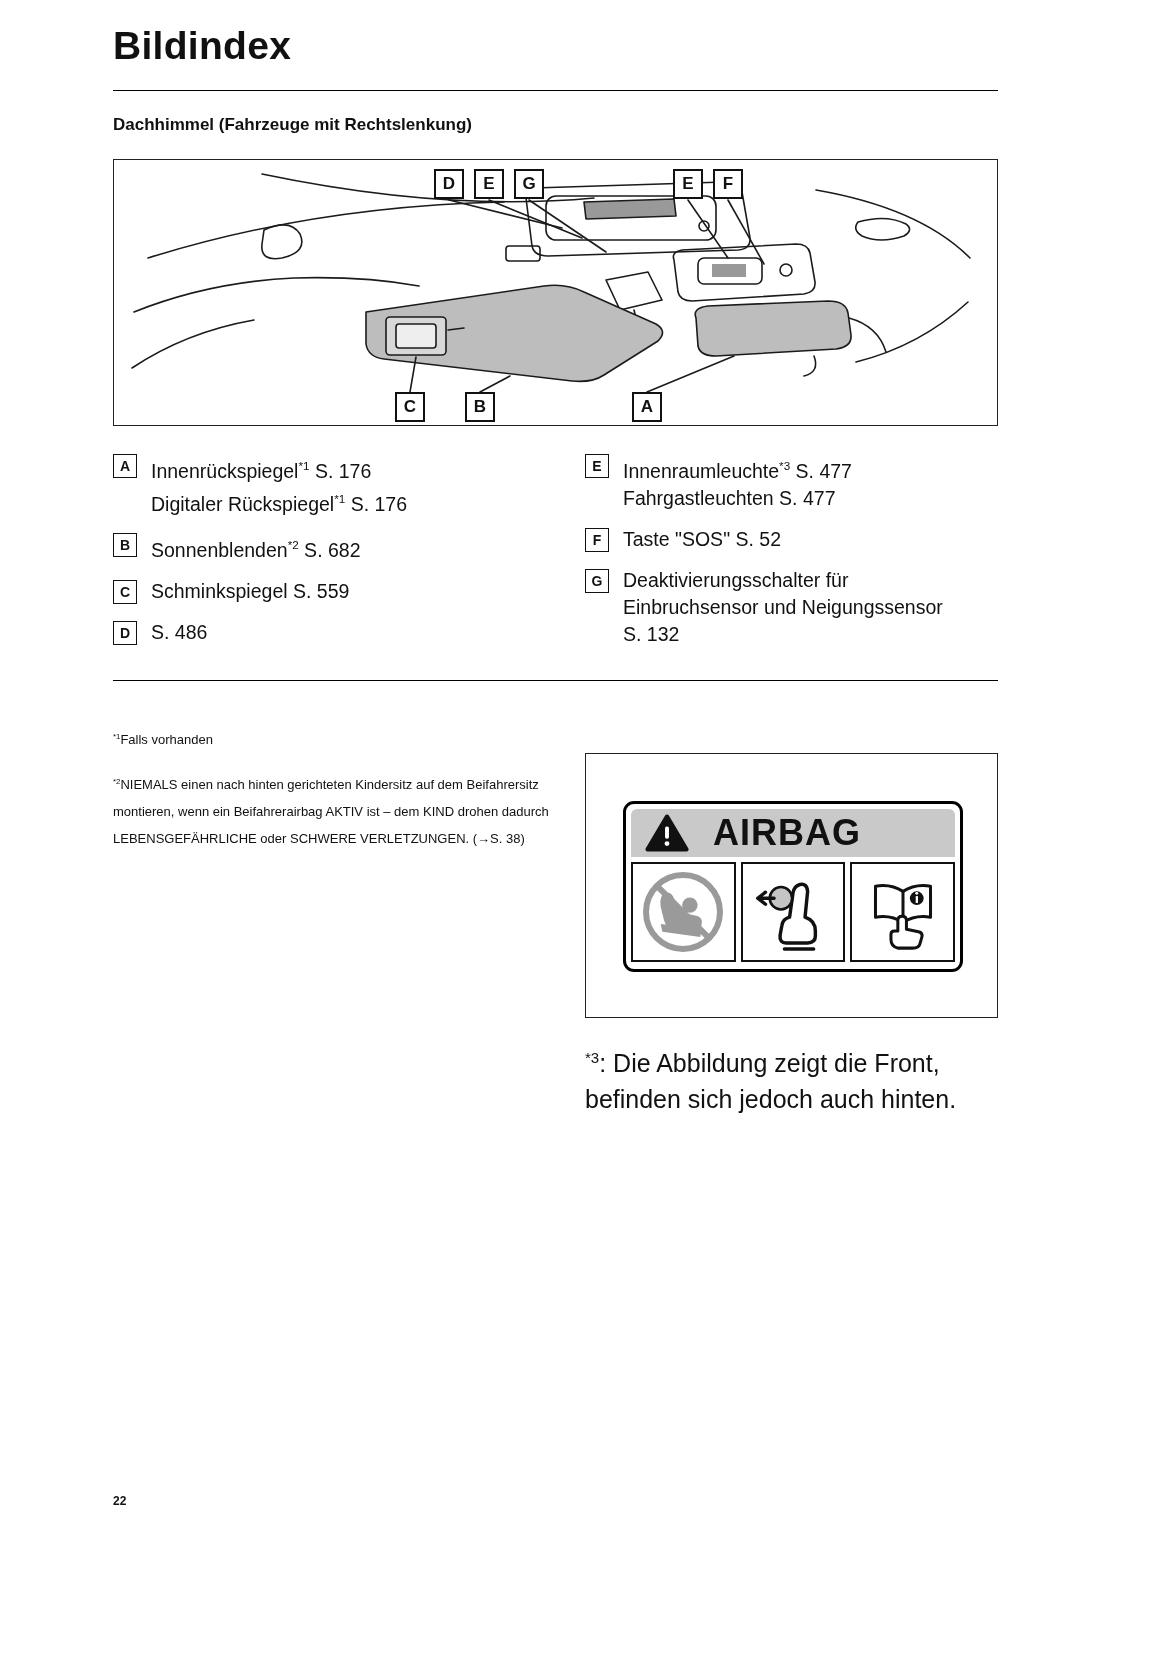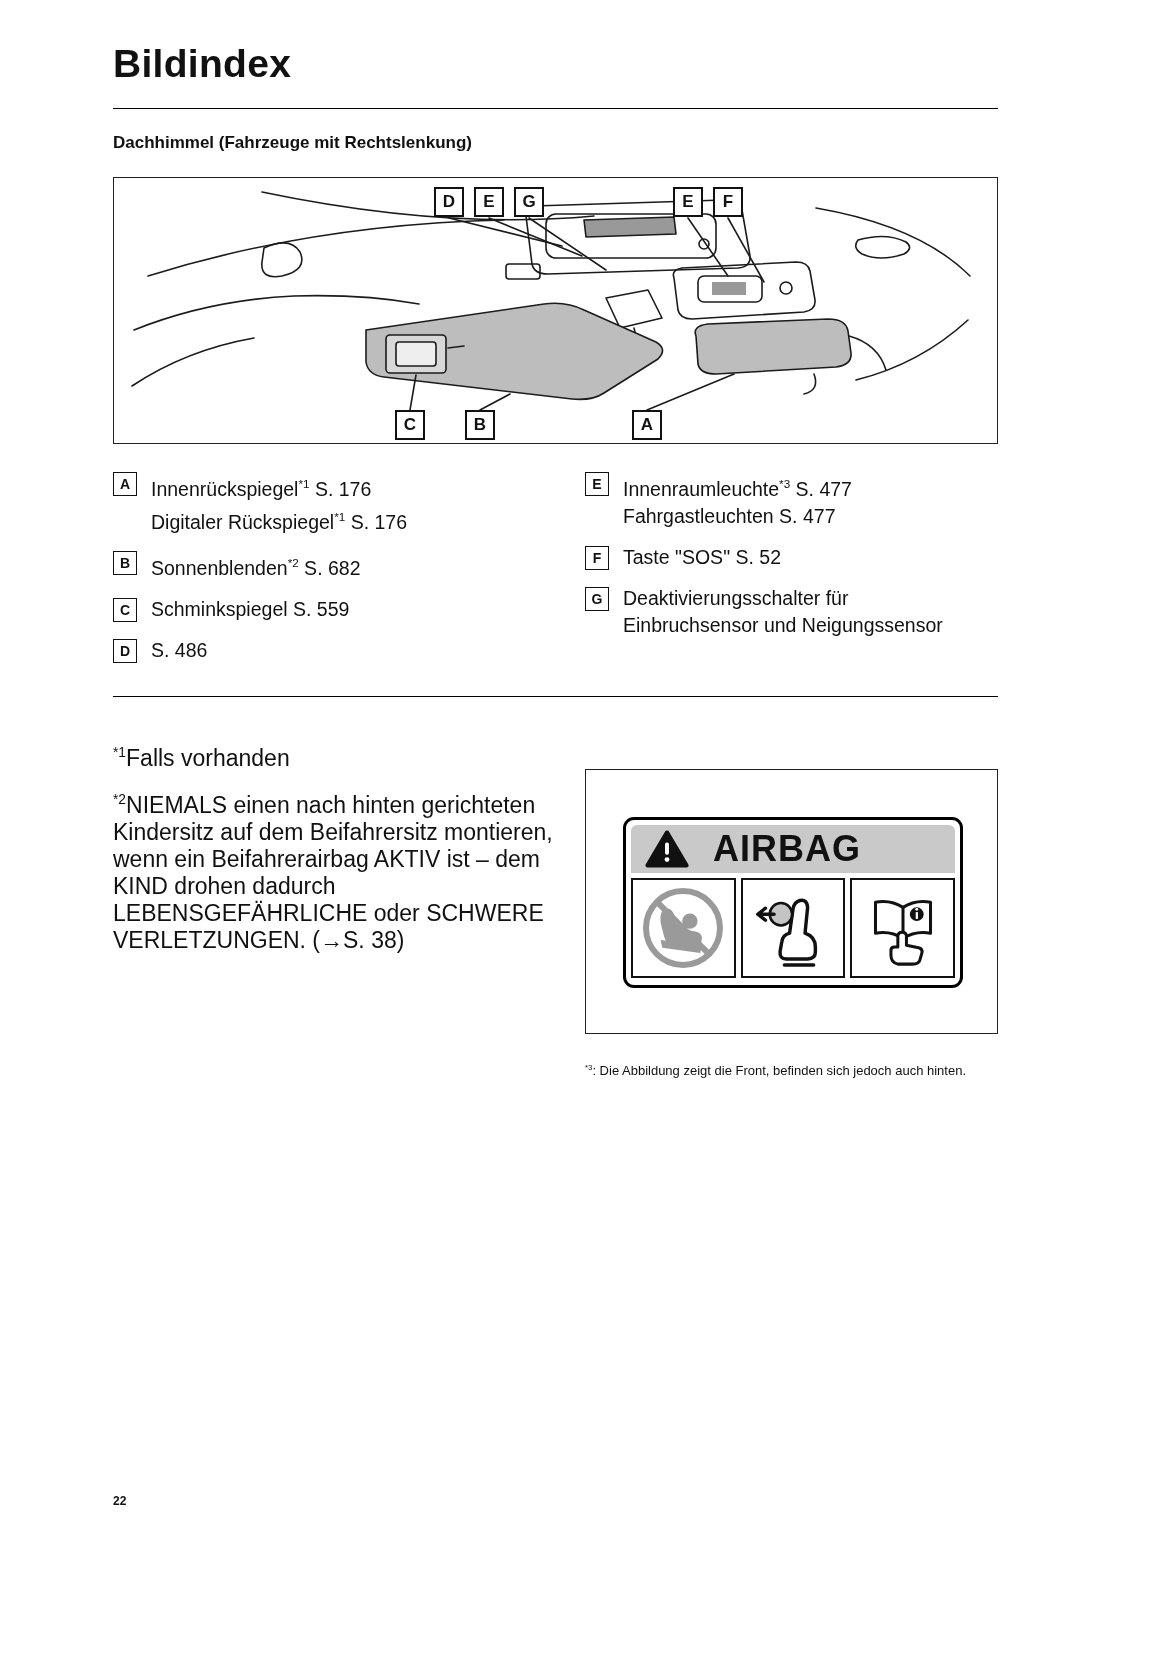--- a/index.html
+++ b/index.html
@@ -2,21 +2,21 @@
 <html><head>
 <meta charset="utf-8">
 <title>Bildindex</title>
 <style>
   * { margin:0; padding:0; box-sizing:border-box; }
   html,body { background:#ffffff; }
   body { font-family:"Liberation Sans", sans-serif; color:#111; }
   .page { position:relative; width:1165px; height:1653px; background:#fff; overflow:hidden; }
   .content { position:absolute; left:113px; top:0; width:885px; }
 
-  h1.title { margin-top:42px; font-size:39px; font-weight:700; letter-spacing:.3px; }
+  h1.title { margin-top:24px; font-size:39px; font-weight:700; letter-spacing:.3px; }
   .rule { border:none; border-top:1.7px solid #000; margin-top:22px; }
   h2.section { margin-top:24px; font-size:17px; font-weight:700; }
 
   .figure { position:relative; margin-top:24px; width:885px; height:267px; border:1.4px solid #222; background:#fff; }
   .figure svg.drawing { position:absolute; left:0; top:0; }
   .dlabel { position:absolute; width:30px; height:30px; border:2px solid #111; background:#fff;
             display:flex; align-items:center; justify-content:center; font-weight:700; font-size:17px; }
 
   .legend { display:flex; margin-top:26px; }
   .legend-col { display:flex; flex-direction:column; gap:14px; }
@@ -24,35 +24,35 @@
   .legend-col.right { flex:1; }
   .legend-item { display:flex; align-items:flex-start; }
   .key-box { width:24px; height:24px; border:1.9px solid #111; display:flex; align-items:center; justify-content:center;
              font-weight:700; font-size:14px; margin-right:14px; margin-top:2px; flex:0 0 auto; background:#fff; }
   .legend-text { font-size:19.5px; line-height:27px; }
   sup { font-size:.6em; }
 
   .rule2 { margin-top:32px; }
 
   .lower { display:flex; margin-top:42px; }
-  .foot-col { width:458px; margin-right:14px; font-size:23px; line-height:27px; flex:0 0 auto; }
+  .foot-col { width:458px; margin-right:14px; font-size:13px; line-height:27px; flex:0 0 auto; }
   .footnote { margin-bottom:15px; }
   .right-col { width:413px; }
 
   .airbag-figure { margin-top:30px; width:413px; height:265px; border:1.4px solid #222; position:relative; background:#fff;padding-left:12px; }
   .airbag-label { position:absolute; left:37px; top:47px; width:340px; height:171px; border:3px solid #000;
                   border-radius:11px; background:#fff; padding:5px; }
   .airbag-header { height:48px; background:#c9c9c9; border-radius:6px 6px 0 0; display:flex; align-items:center; padding:0 14px; }
   .warn-tri { width:44px; height:40px; flex:0 0 auto; }
   .airbag-word { font-weight:700; font-size:36px; letter-spacing:1px; margin-left:24px; }
   .airbag-body { display:flex; gap:5px; margin-top:5px; }
   .panel { flex:1; height:100px; border:2px solid #111; display:flex; align-items:center; justify-content:center; background:#fff; }
   .panel svg { width:86px; height:86px; }
 
-  .note3 { margin-top:22px; font-size:13px; line-height:24px; width:413px; }
+  .note3 { margin-top:22px; font-size:25px; line-height:36px; width:413px; }
 
   .pagenum { position:absolute; left:113px; top:1494px; font-weight:700; font-size:12px; }
 </style>
 </head>
 <body>
 
 <div class="page">
   <div class="content">
 
     <h1 class="title">Bildindex</h1>
@@ -167,20 +167,21 @@
           <div class="legend-text">
             <div><span>Taste "SOS" S. 52</span></div>
           </div>
         </div>
 
         <div class="legend-item">
           <span class="key-box">G</span>
           <div class="legend-text">
             <div><span>Deaktivierungsschalter für</span></div>
             <div><span>Einbruchsensor und Neigungssensor</span></div>
+            <div><span>S. 132</span></div>
           </div>
         </div>
 
       </div>
     </div>
 
     <hr class="rule rule2">
 
     <div class="lower">
       <div class="foot-col">

